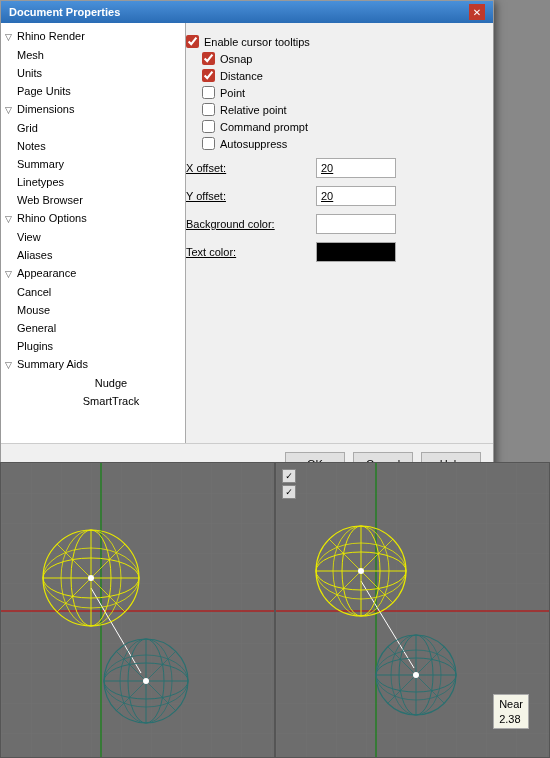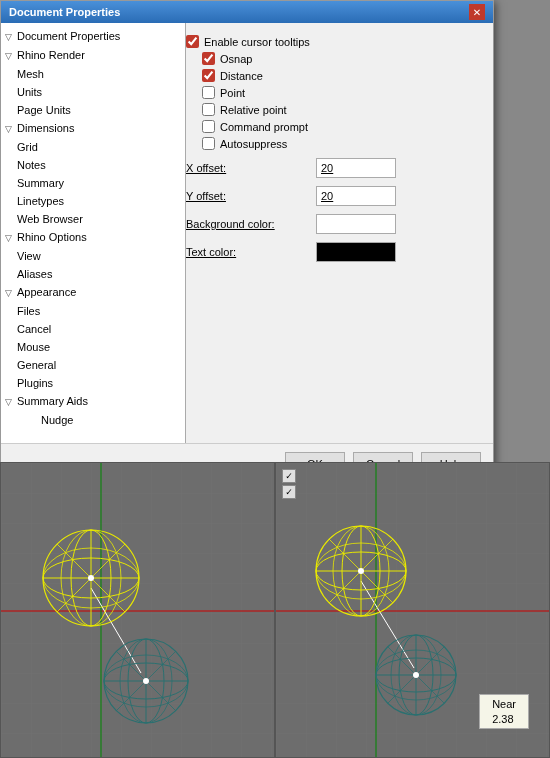--- a/index.html
+++ b/index.html
@@ -49,21 +49,21 @@
       padding: 4px 0;
     }
     .tree-item {
       padding: 1px 4px;
       cursor: pointer;
       white-space: nowrap;
       color: #000;
       line-height: 16px;
     }
     .tree-item.indent1 { padding-left: 4px; }
-    .tree-item.indent2 { padding-left: 28px; }
+    .tree-item.indent2 { padding-left: 28px; text-align: center; }
 
     .tree-expand { display: inline-block; width: 12px; font-size: 9px; color: #555; }
 
     
     .right-panel {
       flex: 1;
       padding: 12px 0;
       background: #f0f0f0;
       overflow-y: auto;
     }
@@ -143,59 +143,58 @@
       border: 1px solid #555;
     }
 
     
     .near-tooltip {
       position: absolute;
       bottom: 28px;
       right: 20px;
       background: #f5f5e8;
       border: 1px solid #aaa;
-      padding: 2px 12px;
+      padding: 2px 5px;
       font-size: 11px;
       color: #000;
       line-height: 1.3;
     }
   </style>
 </head>
 <body>
 
 <div class="dialog">
   <div class="title-bar">
     <span class="title-bar-text">Document Properties</span>
     <button class="title-close">✕</button>
   </div>
   <div class="dialog-body">
 
     <div class="tree-panel" id="tree-panel">
-    <div class="tree-item"><span class="tree-expand">▽</span><span>Document Properties</span></div>
         <div class="tree-item indent1"><span class="tree-expand">▽</span><span>Rhino Render</span></div>
         <div class="tree-item indent1"><span class="tree-expand"></span><span>Mesh</span></div>
         <div class="tree-item indent1"><span class="tree-expand"></span><span>Units</span></div>
         <div class="tree-item indent1"><span class="tree-expand"></span><span>Page Units</span></div>
         <div class="tree-item indent1"><span class="tree-expand">▽</span><span>Dimensions</span></div>
         <div class="tree-item indent1"><span class="tree-expand"></span><span>Grid</span></div>
         <div class="tree-item indent1"><span class="tree-expand"></span><span>Notes</span></div>
         <div class="tree-item indent1"><span class="tree-expand"></span><span>Summary</span></div>
         <div class="tree-item indent1"><span class="tree-expand"></span><span>Linetypes</span></div>
         <div class="tree-item indent1"><span class="tree-expand"></span><span>Web Browser</span></div>
         <div class="tree-item"><span class="tree-expand">▽</span><span>Rhino Options</span></div>
         <div class="tree-item indent1"><span class="tree-expand"></span><span>View</span></div>
         <div class="tree-item indent1"><span class="tree-expand"></span><span>Aliases</span></div>
         <div class="tree-item indent1"><span class="tree-expand">▽</span><span>Appearance</span></div>
-        <div class="tree-item indent1"><span class="tree-expand"></span><span>Files</span></div>
         <div class="tree-item indent1"><span class="tree-expand"></span><span>Cancel</span></div>
         <div class="tree-item indent1"><span class="tree-expand"></span><span>Mouse</span></div>
         <div class="tree-item indent1"><span class="tree-expand"></span><span>General</span></div>
         <div class="tree-item indent1"><span class="tree-expand"></span><span>Plugins</span></div>
         <div class="tree-item indent1"><span class="tree-expand">▽</span><span>Summary Aids</span></div>
         <div class="tree-item indent2"><span class="tree-expand"></span><span>Nudge</span></div>
+        <div class="tree-item indent2"><span class="tree-expand"></span><span>SmartTrack</span></div>
       </div>
 
     <div class="right-panel">
       <div class="checkbox-row">
         <input type="checkbox" id="enable-tooltips" checked="" style="">
         <label for="enable-tooltips">Enable cursor tooltips</label>
       </div>
       <div id="sub-checkboxes" style="padding-left:16px;">
       <div class="checkbox-row">
             <input type="checkbox" id="cb-0" checked="" style="accent-color: rgb(192, 57, 43);">

